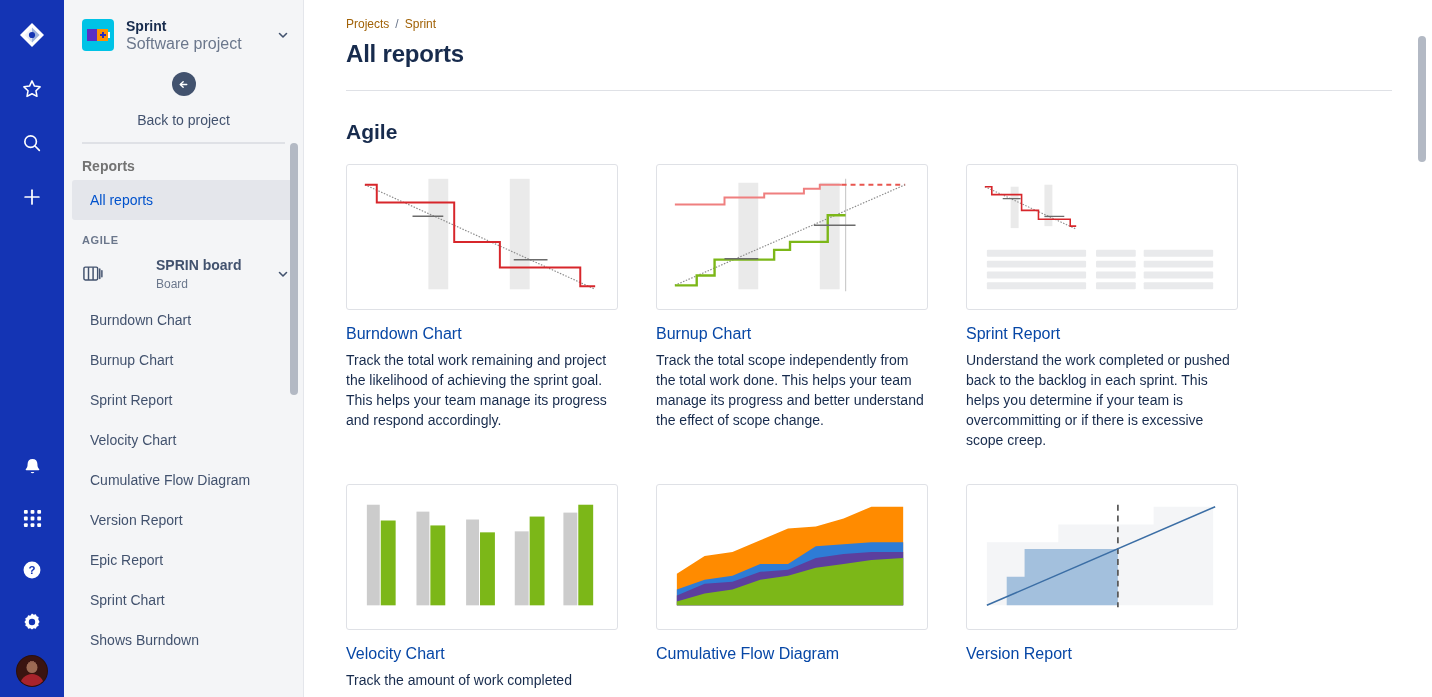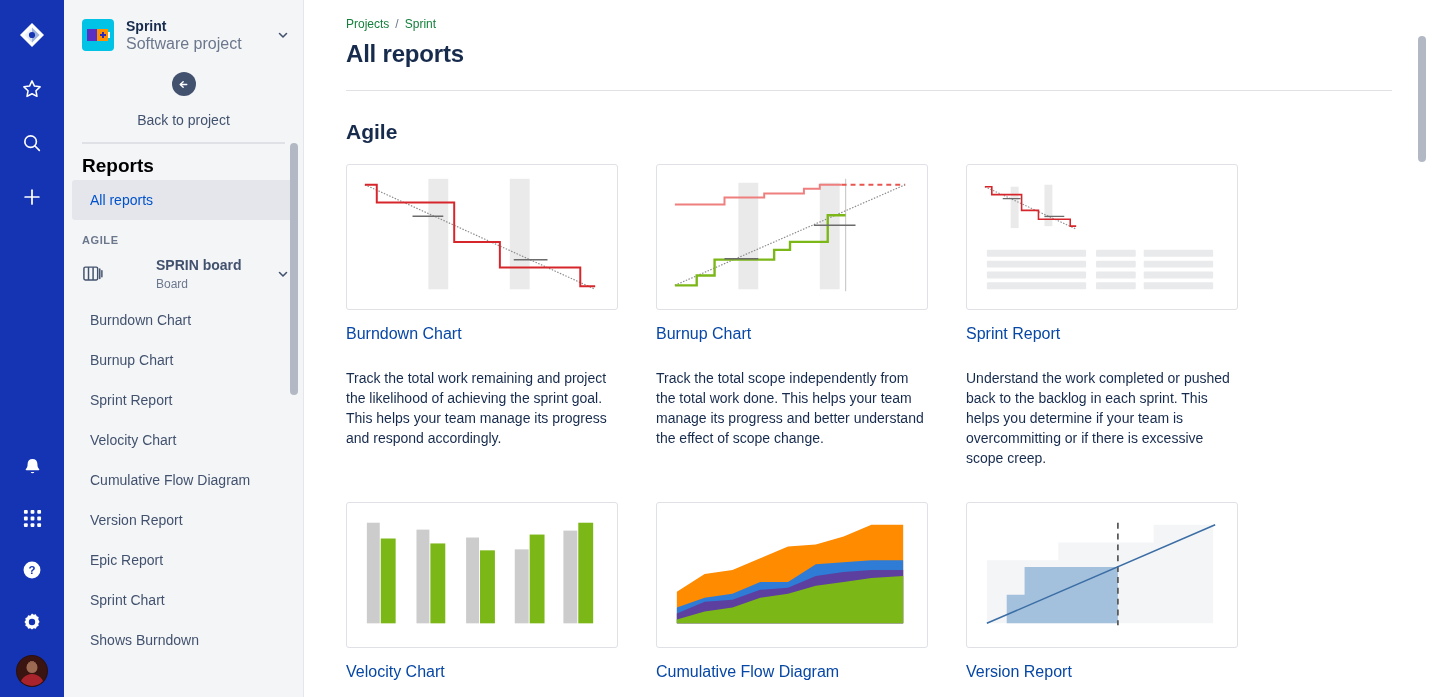--- a/index.html
+++ b/index.html
@@ -78,21 +78,21 @@
   .back-circle {
     width: 24px; height: 24px; border-radius: 50%;
     background: #42526e; display: flex; align-items: center; justify-content: center;
     flex: 0 0 24px;
   }
   .back-label { font-size: 14px; color: #42526e; font-weight: 400; }
 
   .sb-divider { height: 2px; background: #dfe1e6; margin: 0 18px 0 18px; }
 
   .sb-section-title {
-    font-size: 19px; font-weight: 700; color: #000000;
+    font-size: 14px; font-weight: 700; color: #737373;
     padding: 14px 18px 6px 18px; line-height: 16px;
   }
   .sb-item {
     display: block; font-size: 14px; color: #42526e;
     padding: 10px 18px; line-height: 20px; cursor: pointer;
     border-radius: 3px; margin: 0 8px;
   }
   .sb-item.active { background: #e4e6eb; color: #0052cc; }
   .sb-group-label {
     font-size: 11px; font-weight: 700; letter-spacing: .6px;
@@ -113,21 +113,21 @@
     background: #b3b9c4; cursor: pointer;
   }
 
   
   .main {
     flex: 1 1 auto; height: 697px; position: relative;
     background: #fff; overflow: hidden;
   }
   .main-inner { padding: 16px 40px 0 42px; }
   .crumbs { font-size: 12px; color: #6b778c; line-height: 16px; display: flex; gap: 6px; align-items: center; }
-  .crumbs a { color: #15803d; text-decoration: none; cursor: pointer; }
+  .crumbs a { color: #a16207; text-decoration: none; cursor: pointer; }
   .crumbs .sep { color: #6b778c; }
   .page-title {
     font-size: 24px; font-weight: 700; color: #172b4d;
     line-height: 28px; margin-top: 8px; letter-spacing: -0.2px;
   }
   .title-rule { height: 1px; background: #dfe1e6; margin-top: 22px; }
 
   .group-heading {
     font-size: 21px; font-weight: 700; color: #172b4d;
     margin-top: 28px; line-height: 25px;
@@ -146,21 +146,21 @@
     border: 1px solid #dfe1e6; border-radius: 3px;
     background: #fff; overflow: hidden; cursor: pointer;
   }
   .thumb svg { display: block; width: 100%; height: 100%; }
   .card-title {
     display: block; margin-top: 14px;
     font-size: 16px; color: #0747a6; line-height: 20px;
     text-decoration: none; cursor: pointer;
   }
   .card-desc {
-    margin-top: 24px; font-size: 14px; color: #172b4d;
+    margin-top: 6px; font-size: 14px; color: #172b4d;
     line-height: 20px;
   }
 
   .main-scrollbar {
     position: absolute; right: 6px; top: 36px;
     width: 8px; height: 126px; border-radius: 4px;
     background: #b3b9c4; cursor: pointer;
   }
 </style>
 </head>

